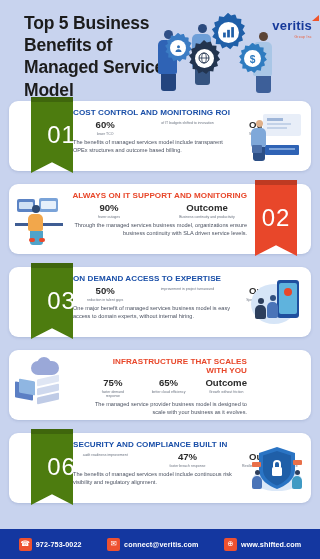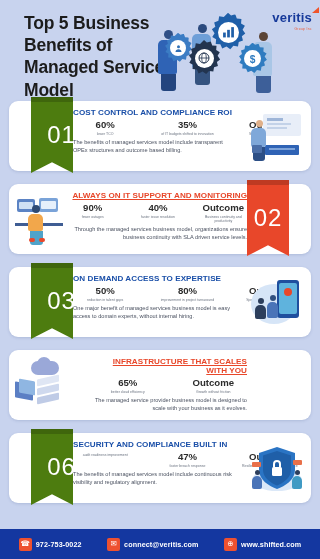--- a/index.html
+++ b/index.html
@@ -10,21 +10,21 @@
     overflow: hidden;
   }
   .page { position: relative; width: 320px; height: 559px; background: #c8d3ee; }
 
   
   .header { position: relative; height: 97px; padding: 12px 0 0 24px; }
   .headline {
     font-size: 17.5px; font-weight: bold; color: #1c1c1c;
     line-height: 1.27; letter-spacing: -0.2px; width: 150px;
   }
-  .logo { position: absolute; right: 8px; top: 8px; text-align: right; }
+  .logo { position: absolute; right: 8px; top: 16px; text-align: right; }
   .logo-word { font-size: 13px; font-weight: bold; color: #16399a; letter-spacing: 0.2px; position: relative; display: inline-block; }
   .logo-tick { position: absolute; right: -7px; top: -3px; width: 7px; height: 6px;
                background: #f0542a; clip-path: polygon(0 100%, 100% 0, 100% 100%); }
   .logo-sub { font-size: 3.2px; color: #f0542a; letter-spacing: .4px; margin-top: 1px; }
 
   
   .hero-art { position: absolute; left: 158px; top: 14px; width: 120px; height: 80px; }
   .gear { position: absolute; border-radius: 50%; display: flex; align-items: center; justify-content: center; }
   .gear::before {
     content: ""; position: absolute; inset: -14%; border-radius: 50%;
@@ -54,25 +54,25 @@
     border-radius: 3px 3px 0 0;
   }
   .tab::before {
     content: ""; position: absolute; top: 0; left: -6px; right: -6px; height: 9px;
     background: inherit; filter: brightness(.82);
     clip-path: polygon(0 0, 100% 0, 100% 100%, 88% 55%, 12% 55%, 0 100%);
   }
   .tab.blue { background: #4d7c0f; padding-left: 19px; }
   .tab.red  { background: #e8472a; }
   .tab.pos-left  { left: 22px; }
-  .tab.pos-right { right: 22px; }
+  .tab.pos-right { right: 14px; }
 
   .card-title { font-size: 8.1px; font-weight: bold; letter-spacing: .05px; margin-bottom: 3px; }
   .card-title.blue { color: #1a4fa8; }
-  .card-title.red  { color: #e8472a; text-decoration: underline; }
+  .card-title.red  { color: #e8472a; }
 
   .stats { display: flex; gap: 18px; margin-bottom: 3px; }
   .stat { flex: 1; text-align: center; }
   .stat-val { font-size: 9.6px; font-weight: bold; color: #2c2c2c; line-height: 1.1; }
   .stat-lab { font-size: 3.5px; color: #6b7380; line-height: 1.25; margin-top: 1px; }
   .card-body { font-size: 5.6px; color: #4a5160; line-height: 1.42; }
 
   .align-right { text-align: right; }
 
   
@@ -161,28 +161,27 @@
           <svg width="9" height="12" viewBox="0 0 14 20">
             <text x="7" y="16" font-size="17" font-family="Liberation Sans, sans-serif" fill="#2f7cc0" text-anchor="middle" font-weight="bold">$</text>
           </svg>
         </div>
       </div>
     </div>
   </div>
 
   <div class="card-wrap">
     <div class="card left-pad">
-      <div class="card-title blue">COST CONTROL AND COMPLIANCE ROI</div>
+      <div class="card-title blue">COST CONTROL AND MONITORING ROI</div>
       <div class="stats">
         <div class="stat">
           <div class="stat-val">60%</div>
           <div class="stat-lab">lower TCO</div>
         </div>
         <div class="stat">
-          <div class="stat-val">35%</div>
           <div class="stat-lab">of IT budgets shifted to innovation</div>
         </div>
         <div class="stat">
           <div class="stat-val">Outcome</div>
           <div class="stat-lab">Smarter financial decisions</div>
         </div>
       </div>
       <div class="card-body" style="width:165px;">The benefits of managed services model include transparent OPEx structures and outcome based billing.</div>
       <div class="art on-right">
         <div class="rect" style="left:12px;top:2px;width:38px;height:22px;background:#e8eef8;border-radius:2px;"></div>
@@ -204,24 +203,20 @@
 
   <div class="card-wrap">
     <div class="card right-pad" style="padding-left:60px;">
       <div class="card-title red align-right">ALWAYS ON IT SUPPORT AND MONITORING</div>
       <div class="stats">
         <div class="stat">
           <div class="stat-val">90%</div>
           <div class="stat-lab">fewer outages</div>
         </div>
         <div class="stat">
-          <div class="stat-val">40%</div>
-          <div class="stat-lab">faster issue resolution</div>
-        </div>
-        <div class="stat">
           <div class="stat-val">Outcome</div>
           <div class="stat-lab">Business continuity and productivity</div>
         </div>
       </div>
       <div class="card-body align-right">Through the managed services business model, organizations ensure business continuity with SLA driven service levels.</div>
       <div class="art on-left" style="left:6px;">
         <div class="rect" style="left:2px;top:4px;width:18px;height:13px;background:#5b83c4;border-radius:2px;"></div>
         <div class="rect" style="left:4px;top:7px;width:14px;height:7px;background:#cfe0f4;border-radius:1px;"></div>
         <div class="rect" style="left:24px;top:3px;width:19px;height:14px;background:#7aa3d8;border-radius:2px;"></div>
         <div class="rect" style="left:26px;top:6px;width:15px;height:8px;background:#e6f0fb;border-radius:1px;"></div>
@@ -240,21 +235,20 @@
 
   <div class="card-wrap">
     <div class="card left-pad">
       <div class="card-title blue">ON DEMAND ACCESS TO EXPERTISE</div>
       <div class="stats">
         <div class="stat">
           <div class="stat-val">50%</div>
           <div class="stat-lab">reduction in talent gaps</div>
         </div>
         <div class="stat">
-          <div class="stat-val">80%</div>
           <div class="stat-lab">improvement in project turnaround</div>
         </div>
         <div class="stat">
           <div class="stat-val">Outcome</div>
           <div class="stat-lab">Speed without hiring overhead</div>
         </div>
       </div>
       <div class="card-body" style="width:165px;">One major benefit of managed services business model is easy access to domain experts, without internal hiring.</div>
       <div class="art on-right">
         <div class="blob" style="left:0px;top:6px;width:46px;height:40px;background:#d6e5f7;"></div>
@@ -271,20 +265,24 @@
         </div>
       </div>
     </div>
     <div class="tab blue pos-left">03</div>
   </div>
 
   <div class="card-wrap">
     <div class="card right-pad" style="padding-left:85px;">
       <div class="card-title red align-right">INFRASTRUCTURE THAT SCALES WITH YOU</div>
       <div class="stats">
+        <div class="stat">
+          <div class="stat-val">75%</div>
+          <div class="stat-lab">faster demand response</div>
+        </div>
         <div class="stat">
           <div class="stat-val">65%</div>
           <div class="stat-lab">better cloud efficiency</div>
         </div>
         <div class="stat">
           <div class="stat-val">Outcome</div>
           <div class="stat-lab">Growth without friction</div>
         </div>
       </div>
       <div class="card-body align-right">The managed service provider business model is designed to scale with your business as it evolves.</div>

